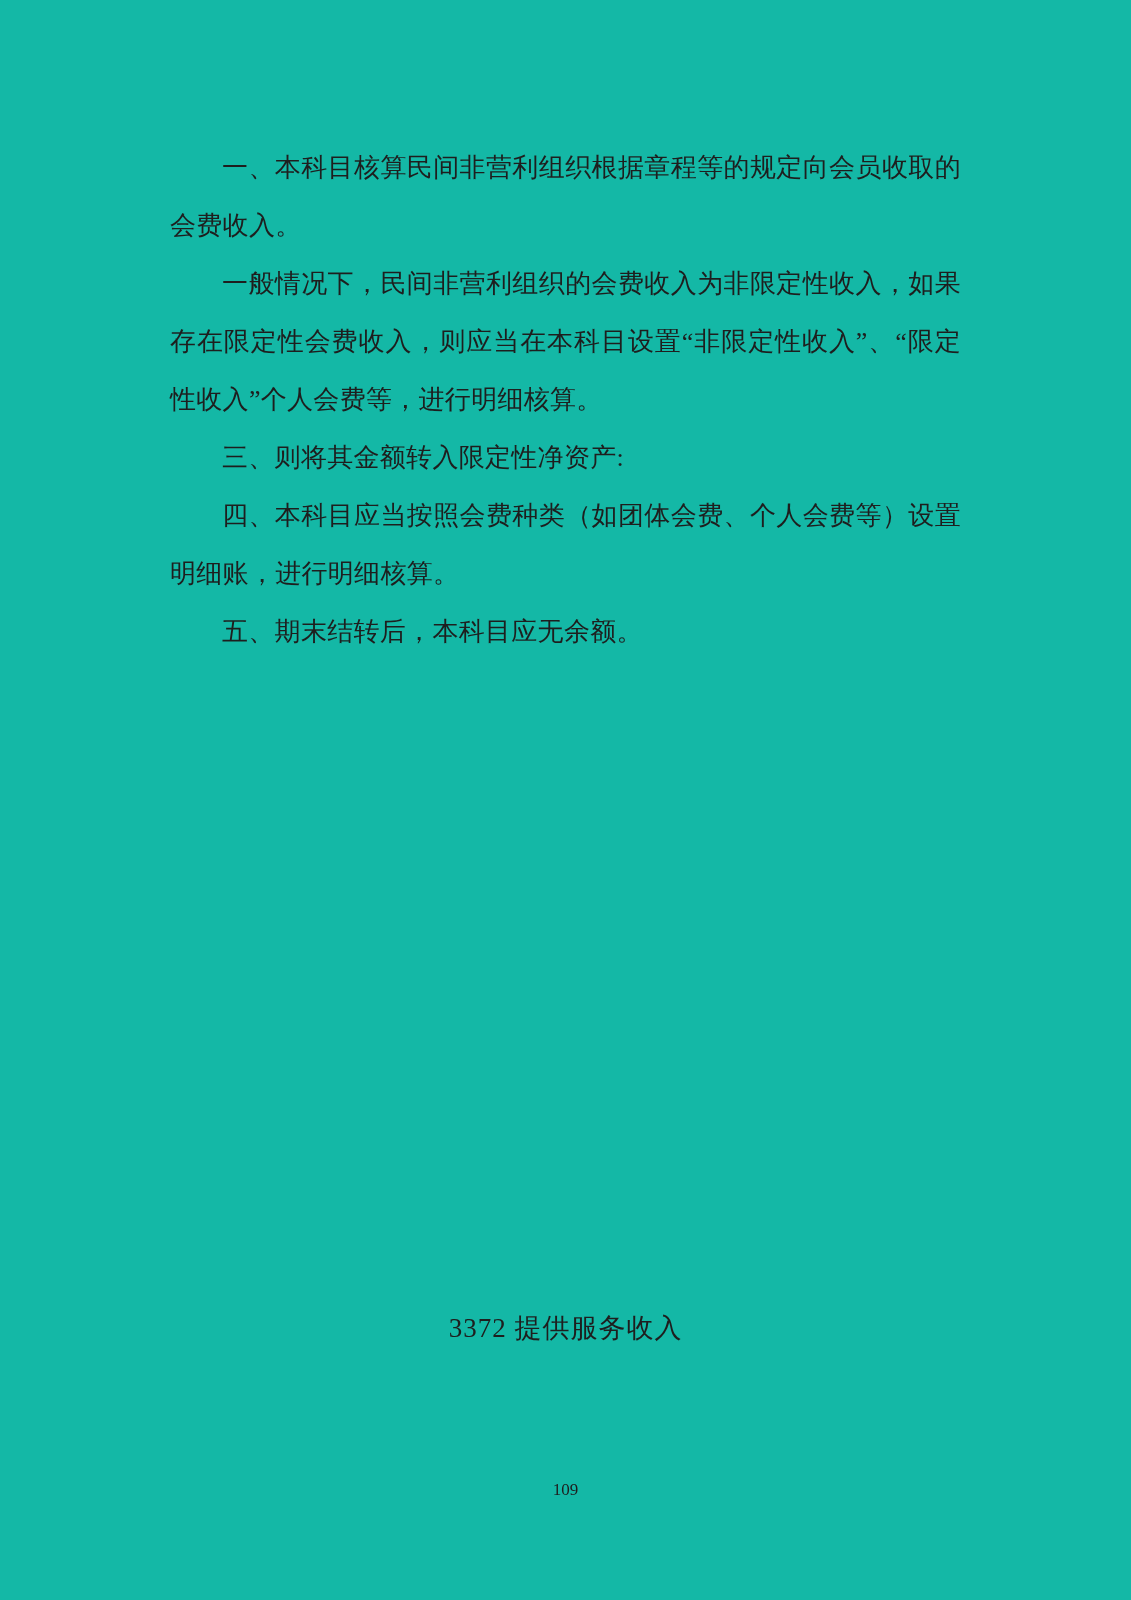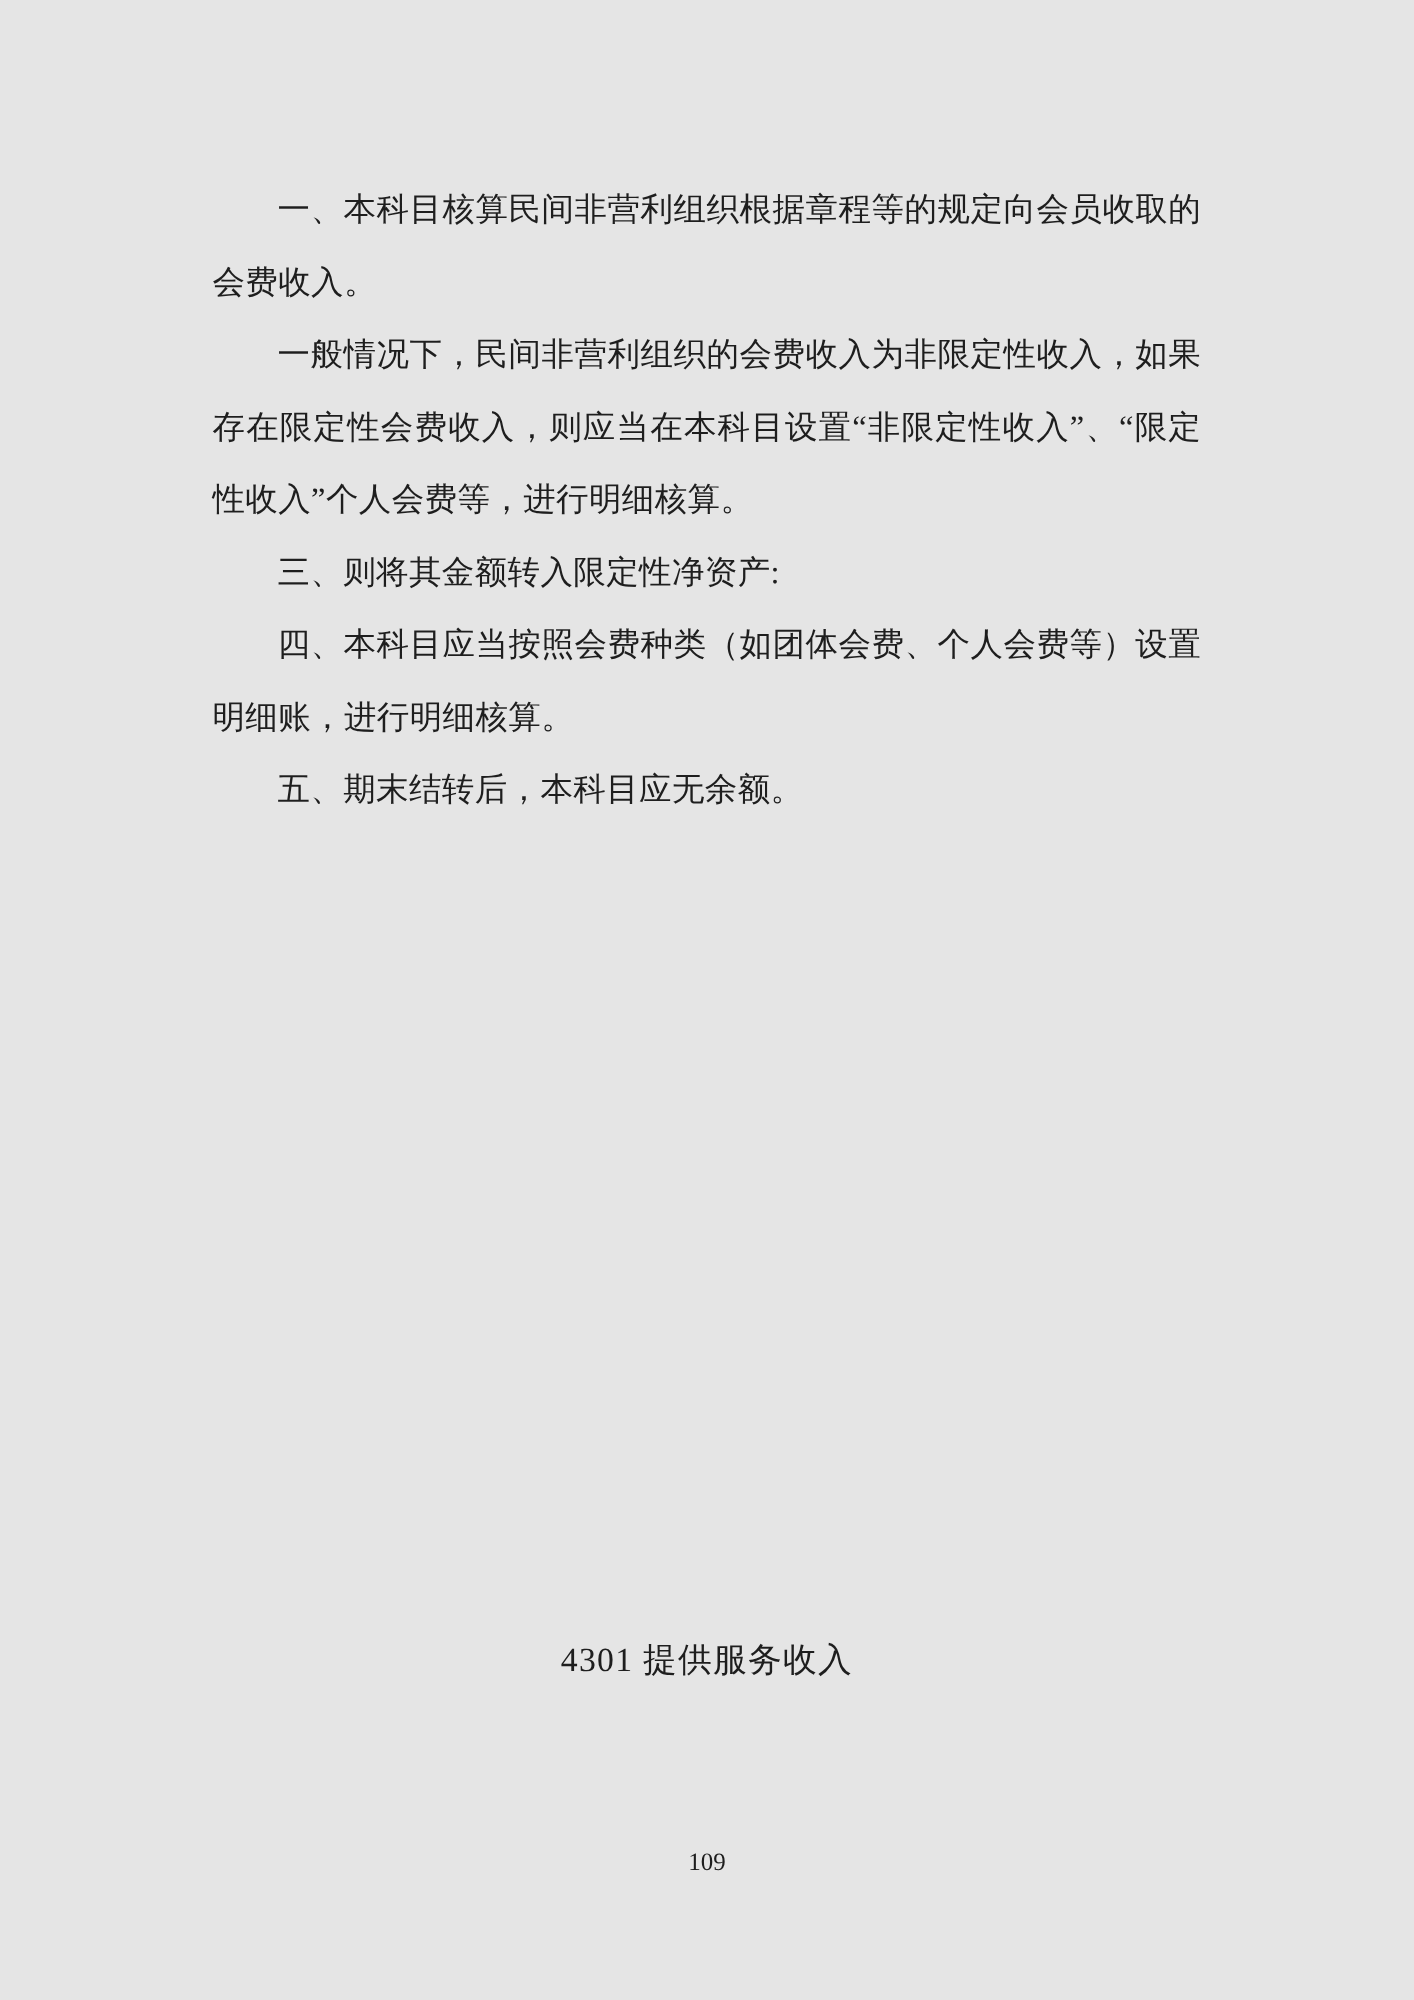--- a/index.html
+++ b/index.html
@@ -4,21 +4,21 @@
 <style>
   html, body {
     margin: 0;
     padding: 0;
     background: #ffffff;
   }
   .page {
     position: relative;
     width: 1131px;
     height: 1600px;
-    background: #e5e5e5;
+    background: #14b8a6;
     overflow: hidden;
     font-family: "Liberation Serif", "DejaVu Serif", serif;
     color: #1e1e1e;
   }
   .doc-body {
     position: absolute;
     left: 170px;
     top: 139px;
     width: 791px;
     font-size: 26px;
@@ -42,33 +42,33 @@
     font-weight: normal;
     line-height: 58px;
     text-align: center;
     letter-spacing: 1px;
   }
   .page-number {
     position: absolute;
     left: 0;
     top: 1474px;
     width: 1131px;
-    font-size: 20px;
+    font-size: 17px;
     line-height: 32px;
     text-align: center;
   }
 </style>
 </head>
 <body>
 
 <div class="page">
   <div class="doc-body">
       <p class="para">一、本科目核算民间非营利组织根据章程等的规定向会员收取的会费收入。</p>
       <p class="para">一般情况下，民间非营利组织的会费收入为非限定性收入，如果存在限定性会费收入，则应当在本科目设置“非限定性收入”、“限定性收入”个人会费等，进行明细核算。</p>
       <p class="para">三、则将其金额转入限定性净资产:</p>
       <p class="para">四、本科目应当按照会费种类（如团体会费、个人会费等）设置明细账，进行明细核算。</p>
       <p class="para">五、期末结转后，本科目应无余额。</p>
     </div>
 
-  <h2 class="section-heading">4301 提供服务收入</h2>
+  <h2 class="section-heading">3372 提供服务收入</h2>
 
   <div class="page-number">109</div>
 </div>
 
 </body></html>

